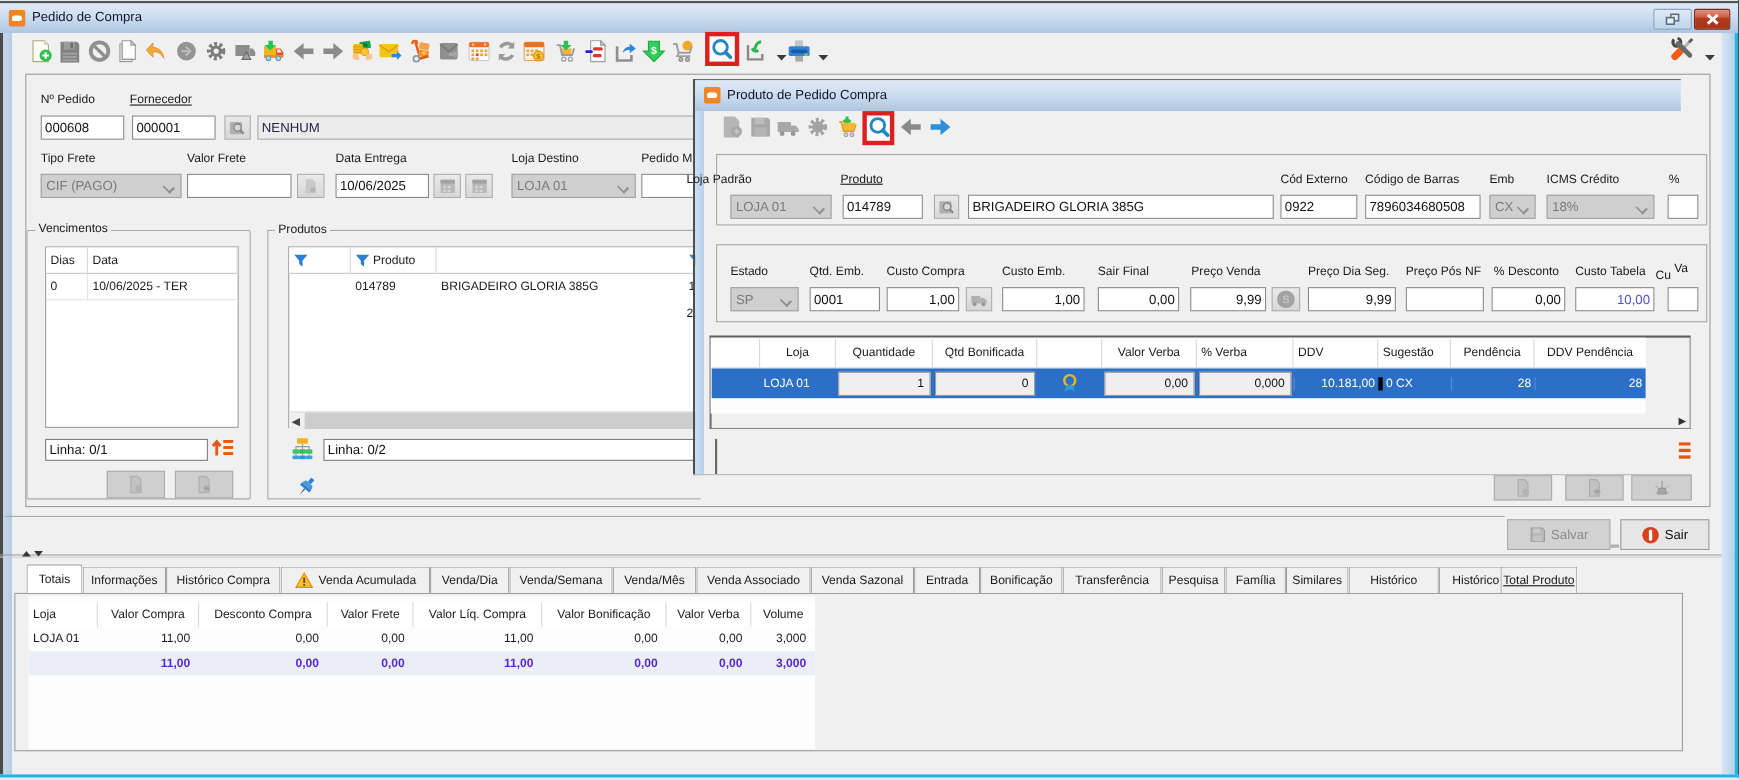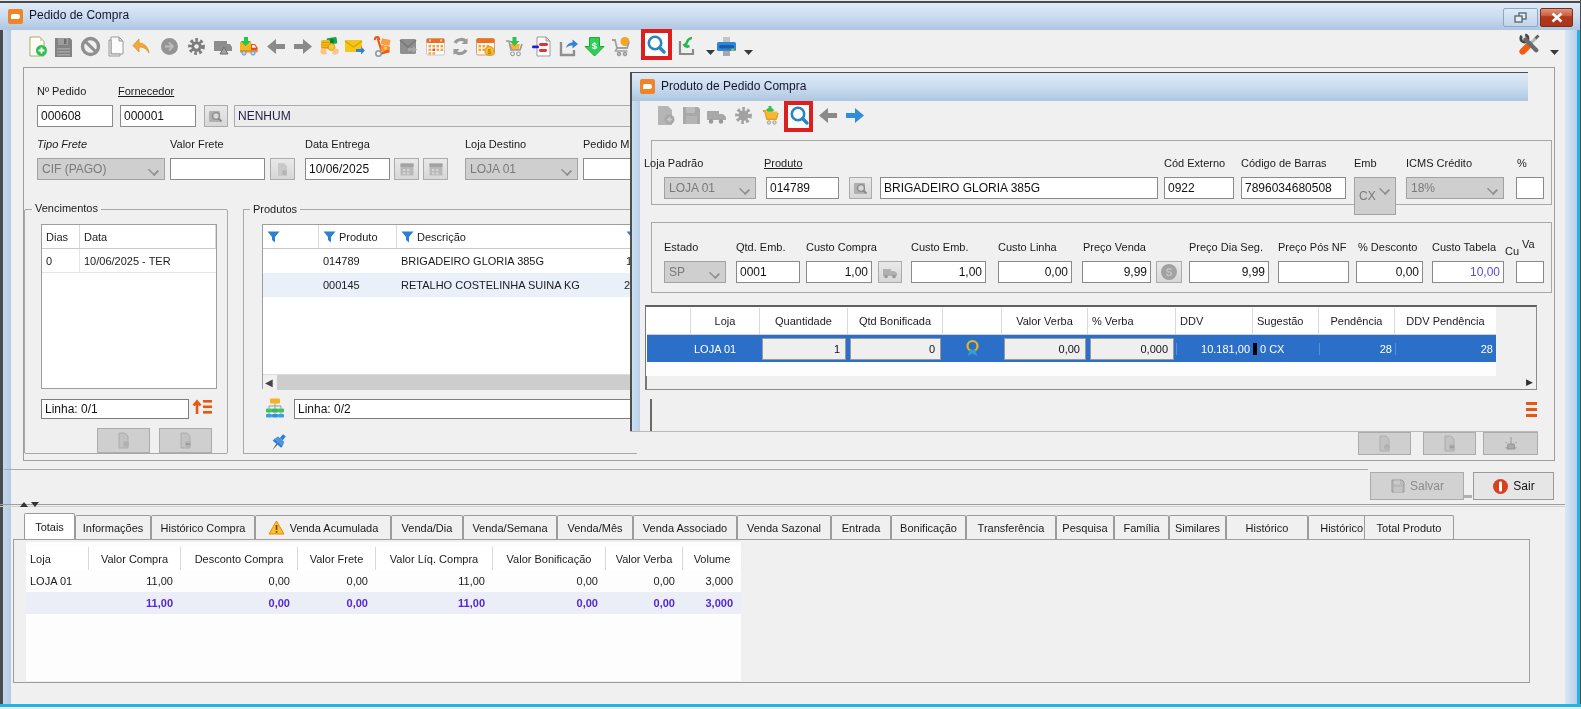--- a/index.html
+++ b/index.html
@@ -333,21 +333,21 @@
 <div class="inp" style="left:37px;top:105px;width:76px;height:22px;">000608</div>
 <div class="inp" style="left:120px;top:105px;width:76px;height:22px;">000001</div>
 <div class="btn" style="left:204px;top:105px;width:24px;height:22px;">
       <svg width="16" height="15" viewBox="0 0 16 15">
         <rect x="1" y="2" width="11" height="11" rx="1" fill="#b0b0b0"></rect>
         <circle cx="8" cy="7" r="3.4" fill="#d8d8d8" stroke="#8a8a8a" stroke-width="1.4"></circle>
         <path d="M10.5 9.5l3 3" stroke="#8a8a8a" stroke-width="2"></path>
       </svg>
     </div>
 <div class="inp" style="left:234px;top:105px;width:1290px;height:22px;background:#ececec;border:1px solid #ababab;color:#23234a;">NENHUM</div>
-<span class="lbl" style="left:37px;top:138px;font-style:italic;">Tipo Frete</span>
+<span class="lbl" style="left:37px;top:138px;">Tipo Frete</span>
 <span class="lbl" style="left:170px;top:138px;">Valor Frete</span>
 <span class="lbl" style="left:305px;top:138px;">Data Entrega</span>
 <span class="lbl" style="left:465px;top:138px;">Loja Destino</span>
 <span class="lbl" style="left:583px;top:138px;">Pedido M</span>
 <div class="combo" style="left:37px;top:158px;width:128px;height:22px;">CIF (PAGO)</div>
 <div class="inp" style="left:170px;top:158px;width:95px;height:22px;"></div>
 <div class="btn" style="left:270px;top:158px;width:25px;height:22px;">
       <svg width="15" height="15" viewBox="0 0 15 15">
         <path d="M3 1h6l3 3v10H3z" fill="#c9c9c9"></path>
         <circle cx="9.5" cy="10.5" r="2.5" fill="#b5b5b5"></circle>
@@ -420,33 +420,25 @@
 <div class="grid" style="left:262px;top:224px;width:375px;height:165px;">
   <div class="gh" style="left:0;top:0;width:373px;height:24px;">
     <div class="gc" style="width:56px;">
           <svg width="13" height="12" viewBox="0 0 13 12">
             <path d="M0.5 0.5h12L8 6v5.5L5 9V6z" fill="#2b7fd4"></path>
           </svg>
         </div>
     <div class="gc" style="width:78px;justify-content:flex-start;"><svg width="13" height="12" viewBox="0 0 13 12" style="margin-right:3px;">
             <path d="M0.5 0.5h12L8 6v5.5L5 9V6z" fill="#2b7fd4"></path>
           </svg>Produto</div>
-    <div class="gc" style="flex:1;justify-content:flex-start;"><svg width="13" height="12" viewBox="0 0 13 12" style="margin-right:3px;">
-            <path d="M0.5 0.5h12L8 6v5.5L5 9V6z" fill="#2b7fd4"></path>
-          </svg>Descrição</div>
   </div>
   <div class="row" style="left:0;top:24px;width:373px;height:24px;align-items:center;">
         <div style="width:56px;"></div>
         <div style="width:78px;padding:0 4px;">014789</div>
         <div style="padding:0 4px;">BRIGADEIRO GLORIA 385G</div>
-      </div>
-  <div class="row" style="left:0;top:48px;width:373px;height:24px;align-items:center;background:#e9f0f9;">
-        <div style="width:56px;"></div>
-        <div style="width:78px;padding:0 4px;">000145</div>
-        <div style="padding:0 4px;">RETALHO COSTELINHA SUINA KG</div>
       </div>
   <div class="abs" style="left:0px;top:149px;width:373px;height:15px;background:#f0f0f0;border-top:1px solid #dcdcdc;">
     <div style="position:absolute;left:2px;top:2px;font-size:10px;color:#444;">◀</div>
     <div style="position:absolute;left:14px;top:0px;width:358px;height:15px;background:#cdcdcd;"></div>
   </div>
 </div>
 <div class="abs" style="left:626px;top:231px;"><svg width="13" height="12" viewBox="0 0 13 12">
         <path d="M0.5 0.5h12L8 6v5.5L5 9V6z" fill="#2b7fd4"></path>
       </svg></div>
 <span class="lbl" style="left:626px;top:255px;">1,</span>
@@ -540,21 +532,21 @@
 <div class="tab" style="left:1226px;width:82px;">Histórico</div>
 <div class="tab" style="left:1308px;width:124px;">Histórico Oferta&nbsp;&nbsp;<svg width="17" height="17" viewBox="0 0 17 17">
         <rect x="0" y="0" width="17" height="17" rx="3" fill="#2e9fe0"></rect>
         <g transform="rotate(42 8.5 8.5)">
           <rect x="7.1" y="1.8" width="2.8" height="3.4" fill="#e8491c"></rect>
           <path d="M5.6 5 h5.8 l1 2.8 h-7.8 Z" fill="#f06030"></path>
           <rect x="4.4" y="7.8" width="8.2" height="2" fill="#e8491c"></rect>
           <path d="M8 9.8h1.2L8.6 14.6Z" fill="#f0f0f0"></path>
         </g>
       </svg></div>
-<div class="tab" style="left:1364px;width:90px;">Total Produto</div>
+<div class="tab" style="left:1364px;width:70px;text-decoration:underline;">Total Produto</div>
 </div>
 <div id="tabtable">
 <div class="gh" style="left:26px;top:547px;width:715px;height:23px;border:none;background:#fff;">
   <div class="gc" style="width:63px;justify-content:flex-start;">Loja</div>
   <div class="gc" style="width:92px;justify-content:center;">Valor Compra</div>
   <div class="gc" style="width:117px;justify-content:center;">Desconto Compra</div>
   <div class="gc" style="width:78px;justify-content:center;">Valor Frete</div>
   <div class="gc" style="width:117px;justify-content:center;">Valor Líq. Compra</div>
   <div class="gc" style="width:113px;justify-content:center;">Valor Bonificação</div>
   <div class="gc" style="width:77px;justify-content:center;">Valor Verba</div>
@@ -640,48 +632,48 @@
       <svg viewBox="0 0 21 21">
         <path d="M10 3v5h9v5h-9v5L1 10.5z" fill="#8a8a8a"></path>
       </svg>
     </div>
 <div class="tbi" style="left:844px;top:105px;">
       <svg viewBox="0 0 21 21">
         <path d="M11 3v5H2v5h9v5l9-7.5z" fill="#2e8fd8"></path>
       </svg>
     </div>
 <div class="abs" style="left:651px;top:140px;width:901px;height:65px;border:1px solid #a8a8a8;"></div>
-<span class="lbl" style="left:644px;top:157px;">Loja Padrão</span>
+<span class="lbl" style="left:624px;top:157px;">Loja Padrão</span>
 <span class="lbl" style="left:764px;top:157px;text-decoration:underline;">Produto</span>
 <span class="lbl" style="left:1164px;top:157px;">Cód Externo</span>
 <span class="lbl" style="left:1241px;top:157px;">Código de Barras</span>
 <span class="lbl" style="left:1354px;top:157px;">Emb</span>
 <span class="lbl" style="left:1406px;top:157px;">ICMS Crédito</span>
 <span class="lbl" style="left:1517px;top:157px;">%</span>
 <div class="combo" style="left:664px;top:177px;width:92px;height:22px;">LOJA 01</div>
 <div class="inp" style="left:766px;top:177px;width:73px;height:22px;">014789</div>
 <div class="btn" style="left:849px;top:177px;width:23px;height:22px;">
       <svg width="16" height="15" viewBox="0 0 16 15">
         <rect x="1" y="2" width="11" height="11" rx="1" fill="#b0b0b0"></rect>
         <circle cx="8" cy="7" r="3.4" fill="#d8d8d8" stroke="#8a8a8a" stroke-width="1.4"></circle>
         <path d="M10.5 9.5l3 3" stroke="#8a8a8a" stroke-width="2"></path>
       </svg>
     </div>
 <div class="inp" style="left:880px;top:177px;width:278px;height:22px;">BRIGADEIRO GLORIA 385G</div>
 <div class="inp" style="left:1164px;top:177px;width:70px;height:22px;">0922</div>
 <div class="inp" style="left:1241px;top:177px;width:105px;height:22px;">7896034680508</div>
-<div class="combo" style="left:1354px;top:177px;width:42px;height:38px;">CX</div>
+<div class="combo" style="left:1354px;top:177px;width:42px;height:22px;">CX</div>
 <div class="combo" style="left:1406px;top:177px;width:98px;height:22px;">18%</div>
 <div class="inp" style="left:1516px;top:177px;width:28px;height:22px;"></div>
 <div class="abs" style="left:651px;top:222px;width:901px;height:71px;border:1px solid #a8a8a8;"></div>
 <span class="lbl" style="left:664px;top:241px;">Estado</span>
 <span class="lbl" style="left:736px;top:241px;">Qtd. Emb.</span>
 <span class="lbl" style="left:806px;top:241px;">Custo Compra</span>
 <span class="lbl" style="left:911px;top:241px;">Custo Emb.</span>
-<span class="lbl" style="left:998px;top:241px;">Custo Linha</span>
+<span class="lbl" style="left:998px;top:241px;">Sair Final</span>
 <span class="lbl" style="left:1083px;top:241px;">Preço Venda</span>
 <span class="lbl" style="left:1189px;top:241px;">Preço Dia Seg.</span>
 <span class="lbl" style="left:1278px;top:241px;text-align:center;">Preço Pós NF</span>
 <span class="lbl" style="left:1358px;top:241px;">% Desconto</span>
 <span class="lbl" style="left:1432px;top:241px;">Custo Tabela</span>
 <span class="lbl" style="left:1505px;top:245px;">Cu</span>
 <span class="lbl" style="left:1522px;top:238px;">Va</span>
 <div class="combo" style="left:664px;top:261px;width:62px;height:22px;">SP</div>
 <div class="inp" style="left:736px;top:261px;width:64px;height:22px;">0001</div>
 <div class="inp r" style="left:806px;top:261px;width:66px;height:22px;">1,00</div>

